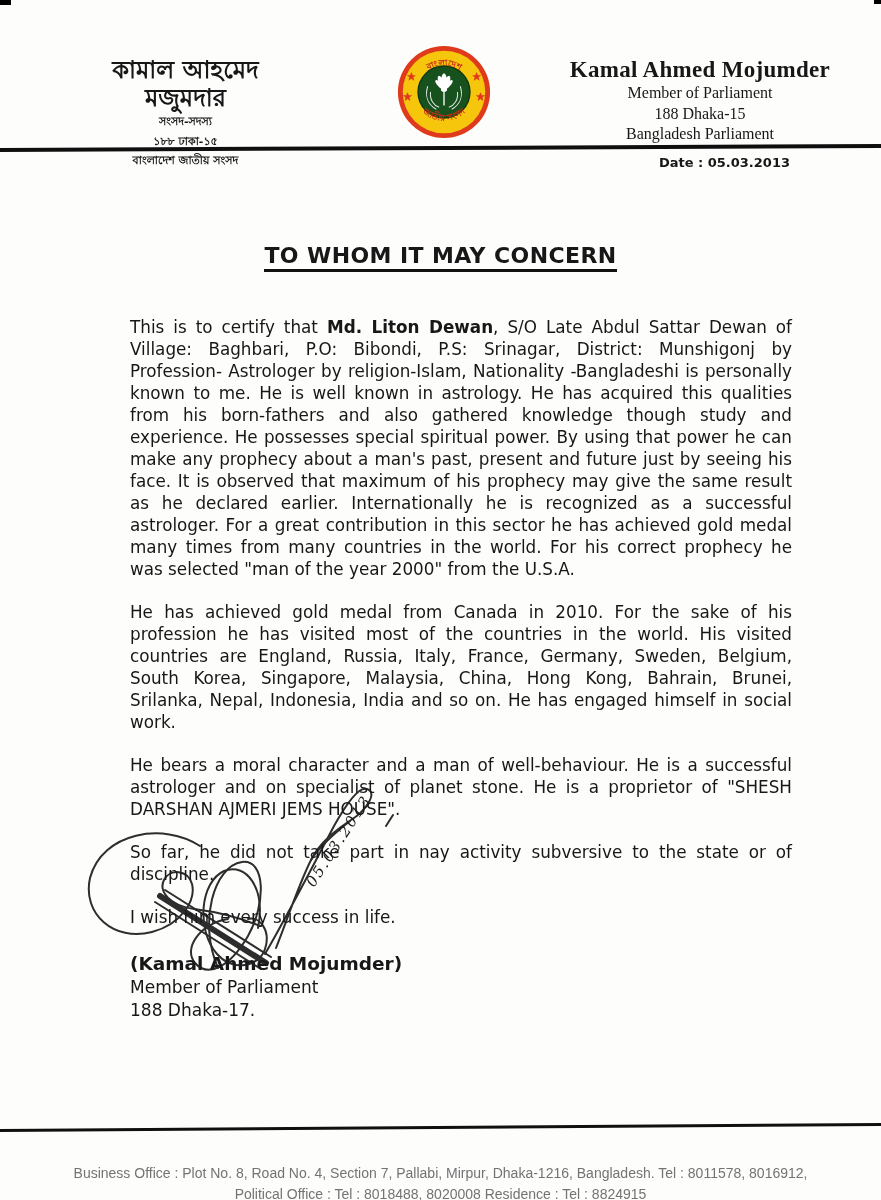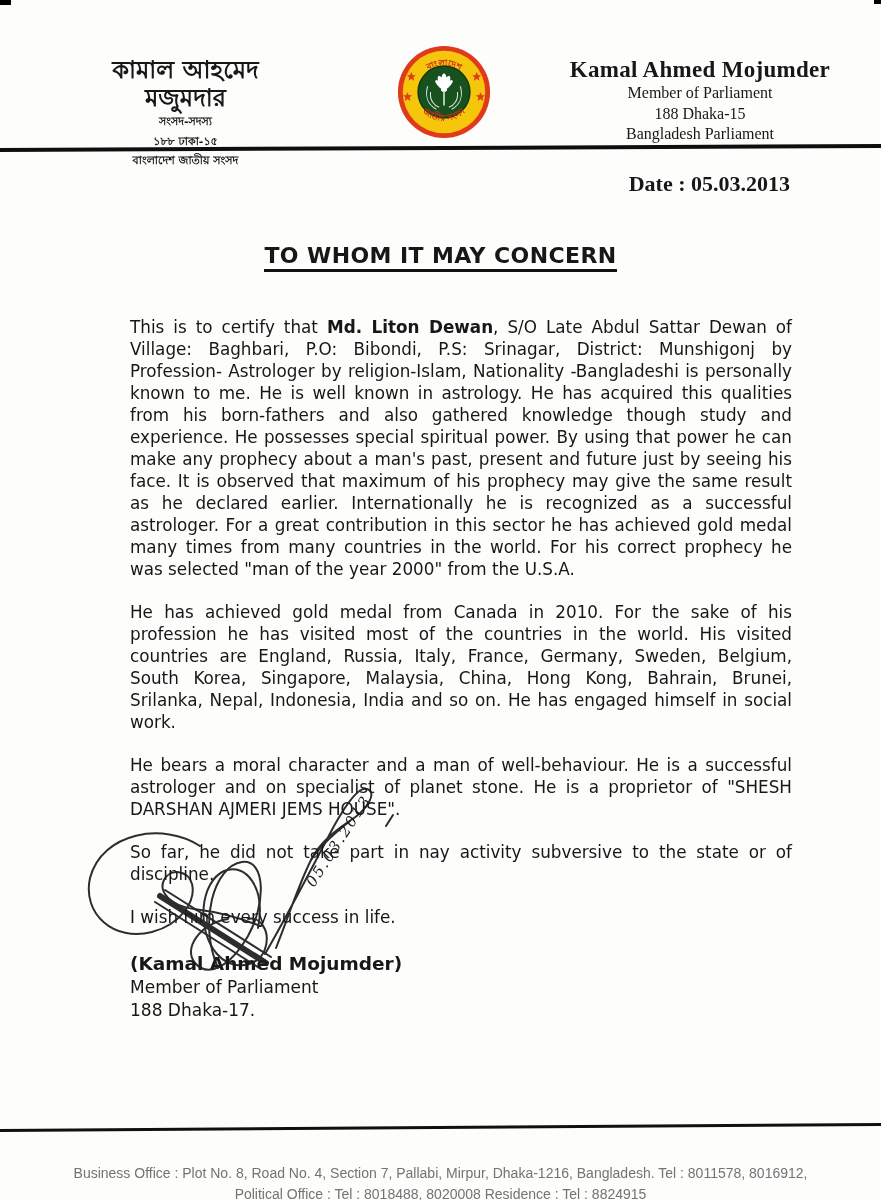--- a/index.html
+++ b/index.html
@@ -29,22 +29,22 @@
   .lh-right .en-name { font-size:23px; font-weight:600; line-height:27px; letter-spacing:0.3px; }
   .lh-right .en-sub  { font-size:16px; line-height:20.5px; }
 
   .header-rule {
     position:absolute; top:146px; left:-4px; width:890px; height:4px;
     background:#0f0f0f; transform:rotate(-0.25deg);
   }
 
   
   .date-line {
-    position:absolute; top:171px; right:91px;
-    font-size:22px; font-weight:600;font-family:Liberation Serif, serif;
+    position:absolute; top:155px; right:91px;
+    font-size:13px; font-weight:600;
   }
   .title-wrap { position:absolute; top:243px; left:0; width:881px; text-align:center; }
   .doc-title {
     display:inline-block; font-size:22px; font-weight:700; letter-spacing:0.4px;
     border-bottom:3px solid #111; padding-bottom:1px;
   }
 
   .body-text {
     position:absolute; left:130px; top:316px; width:662px;
     font-size:16.8px; line-height:22px;

